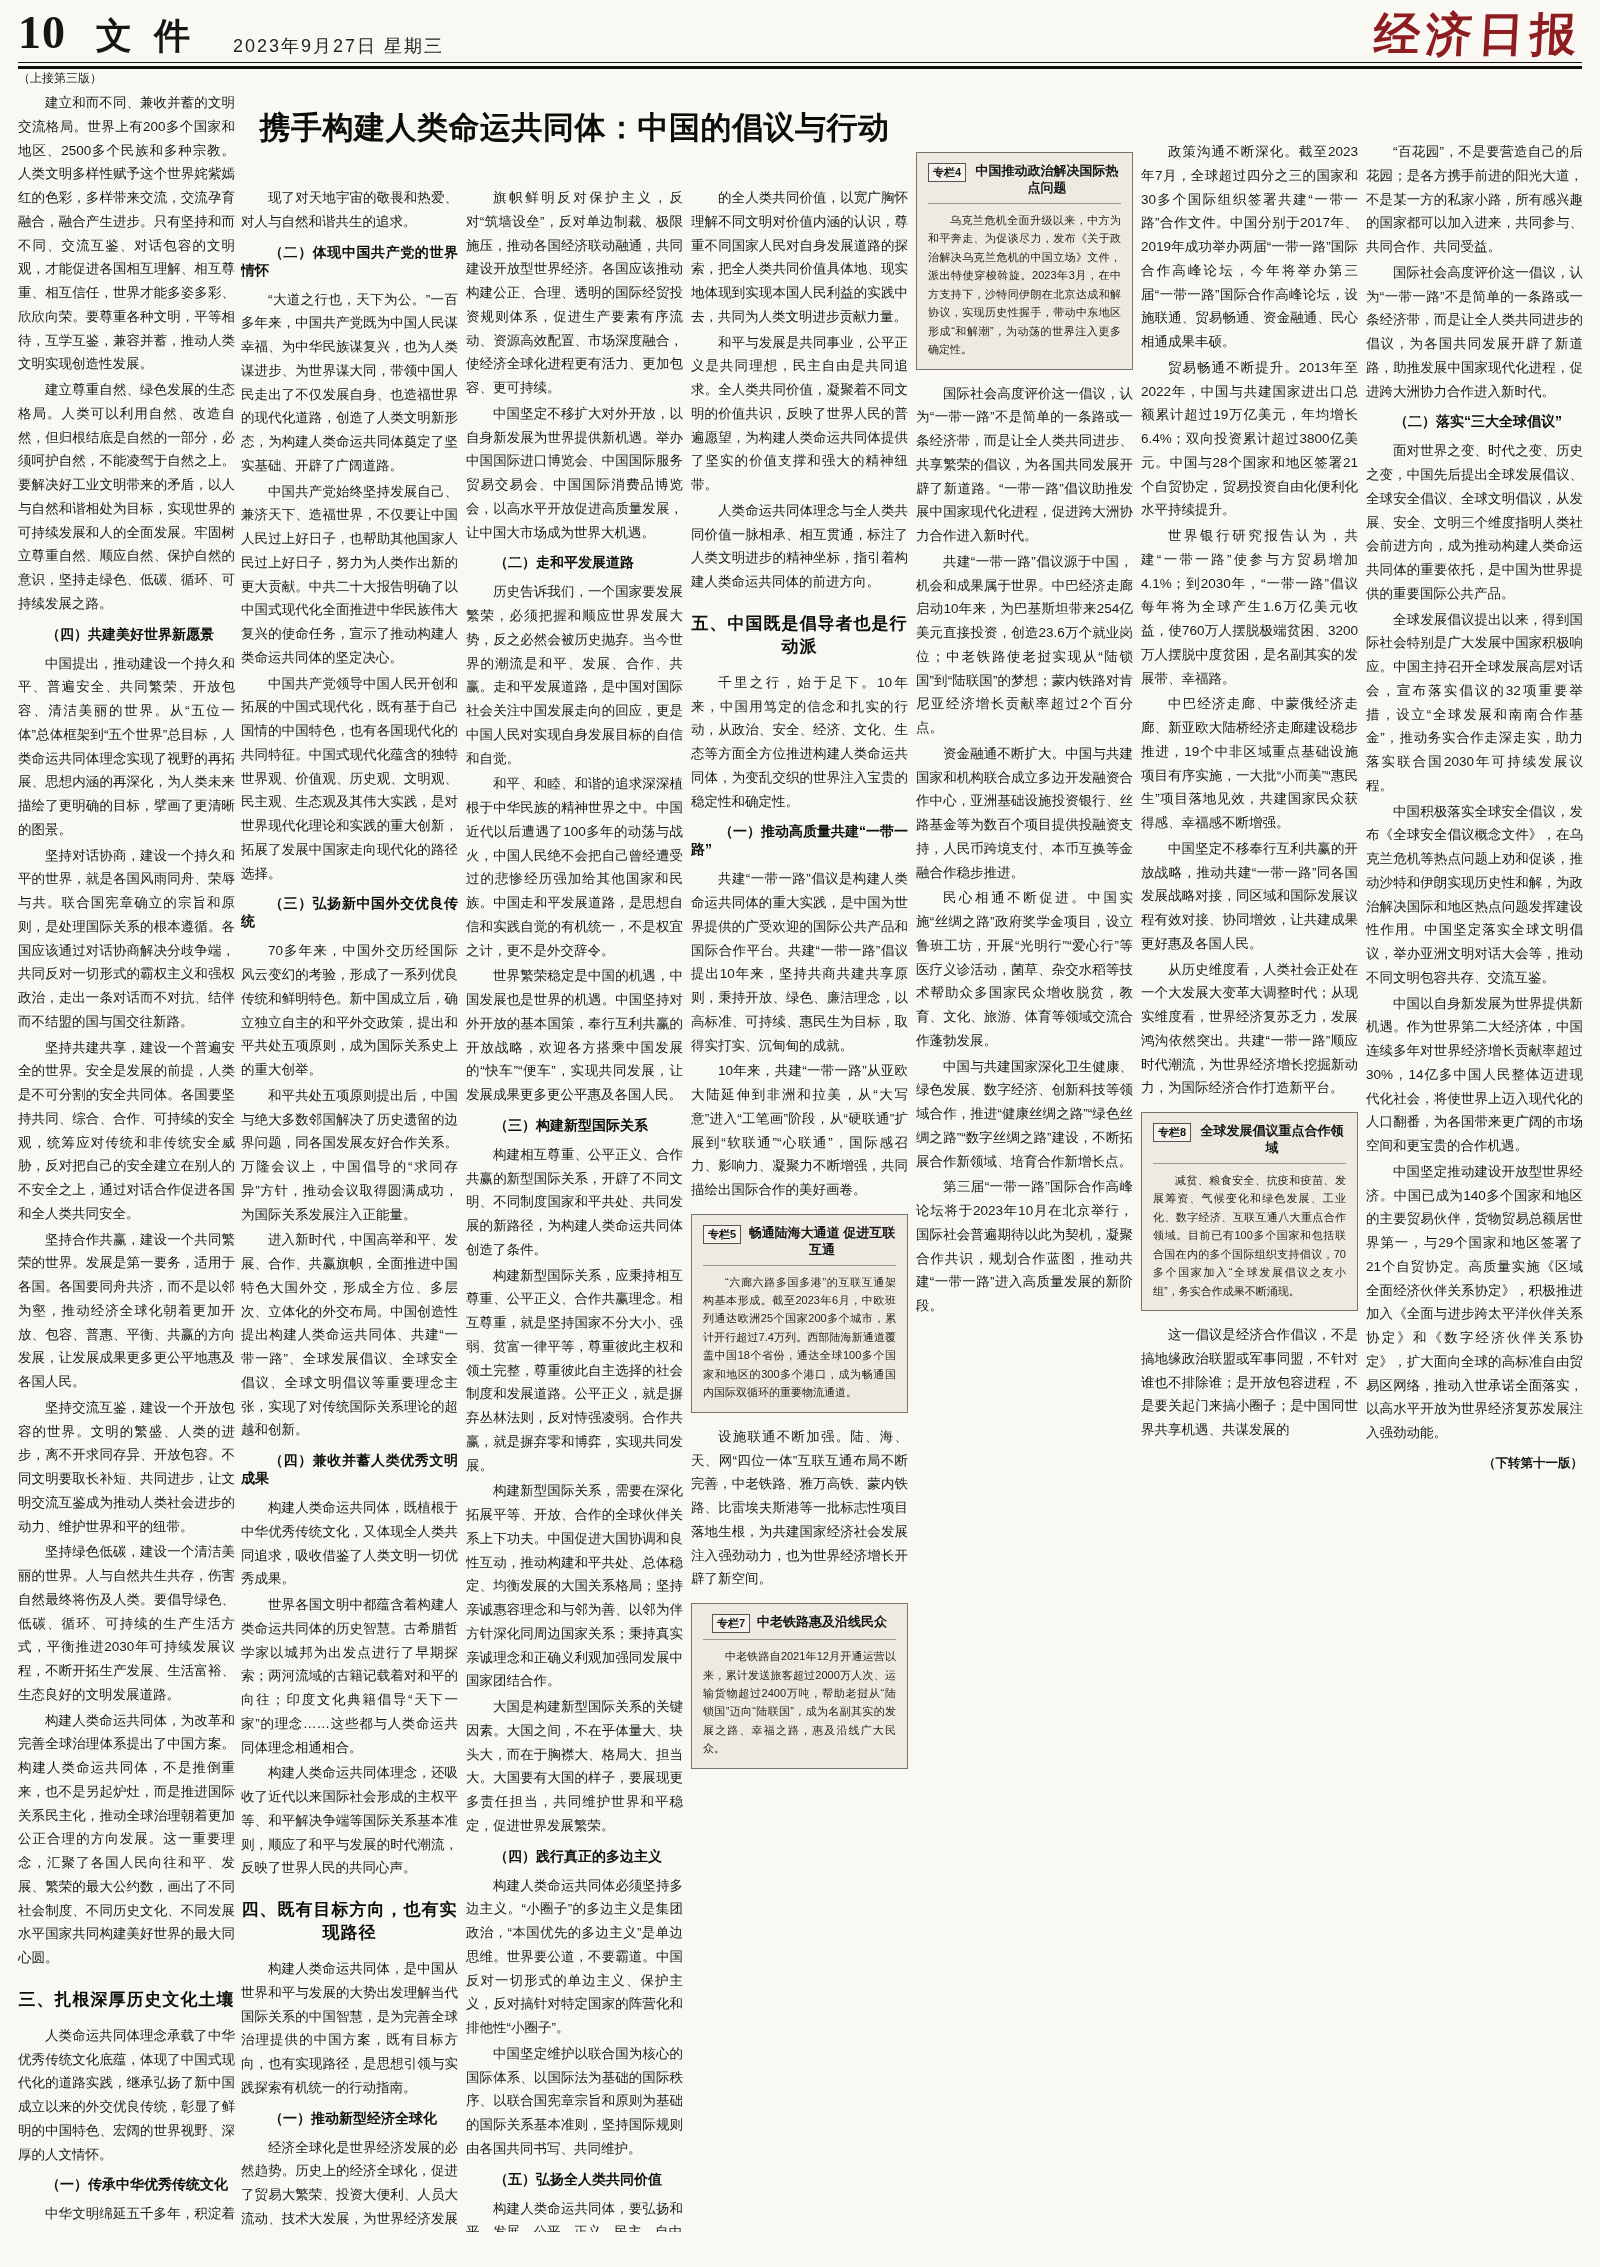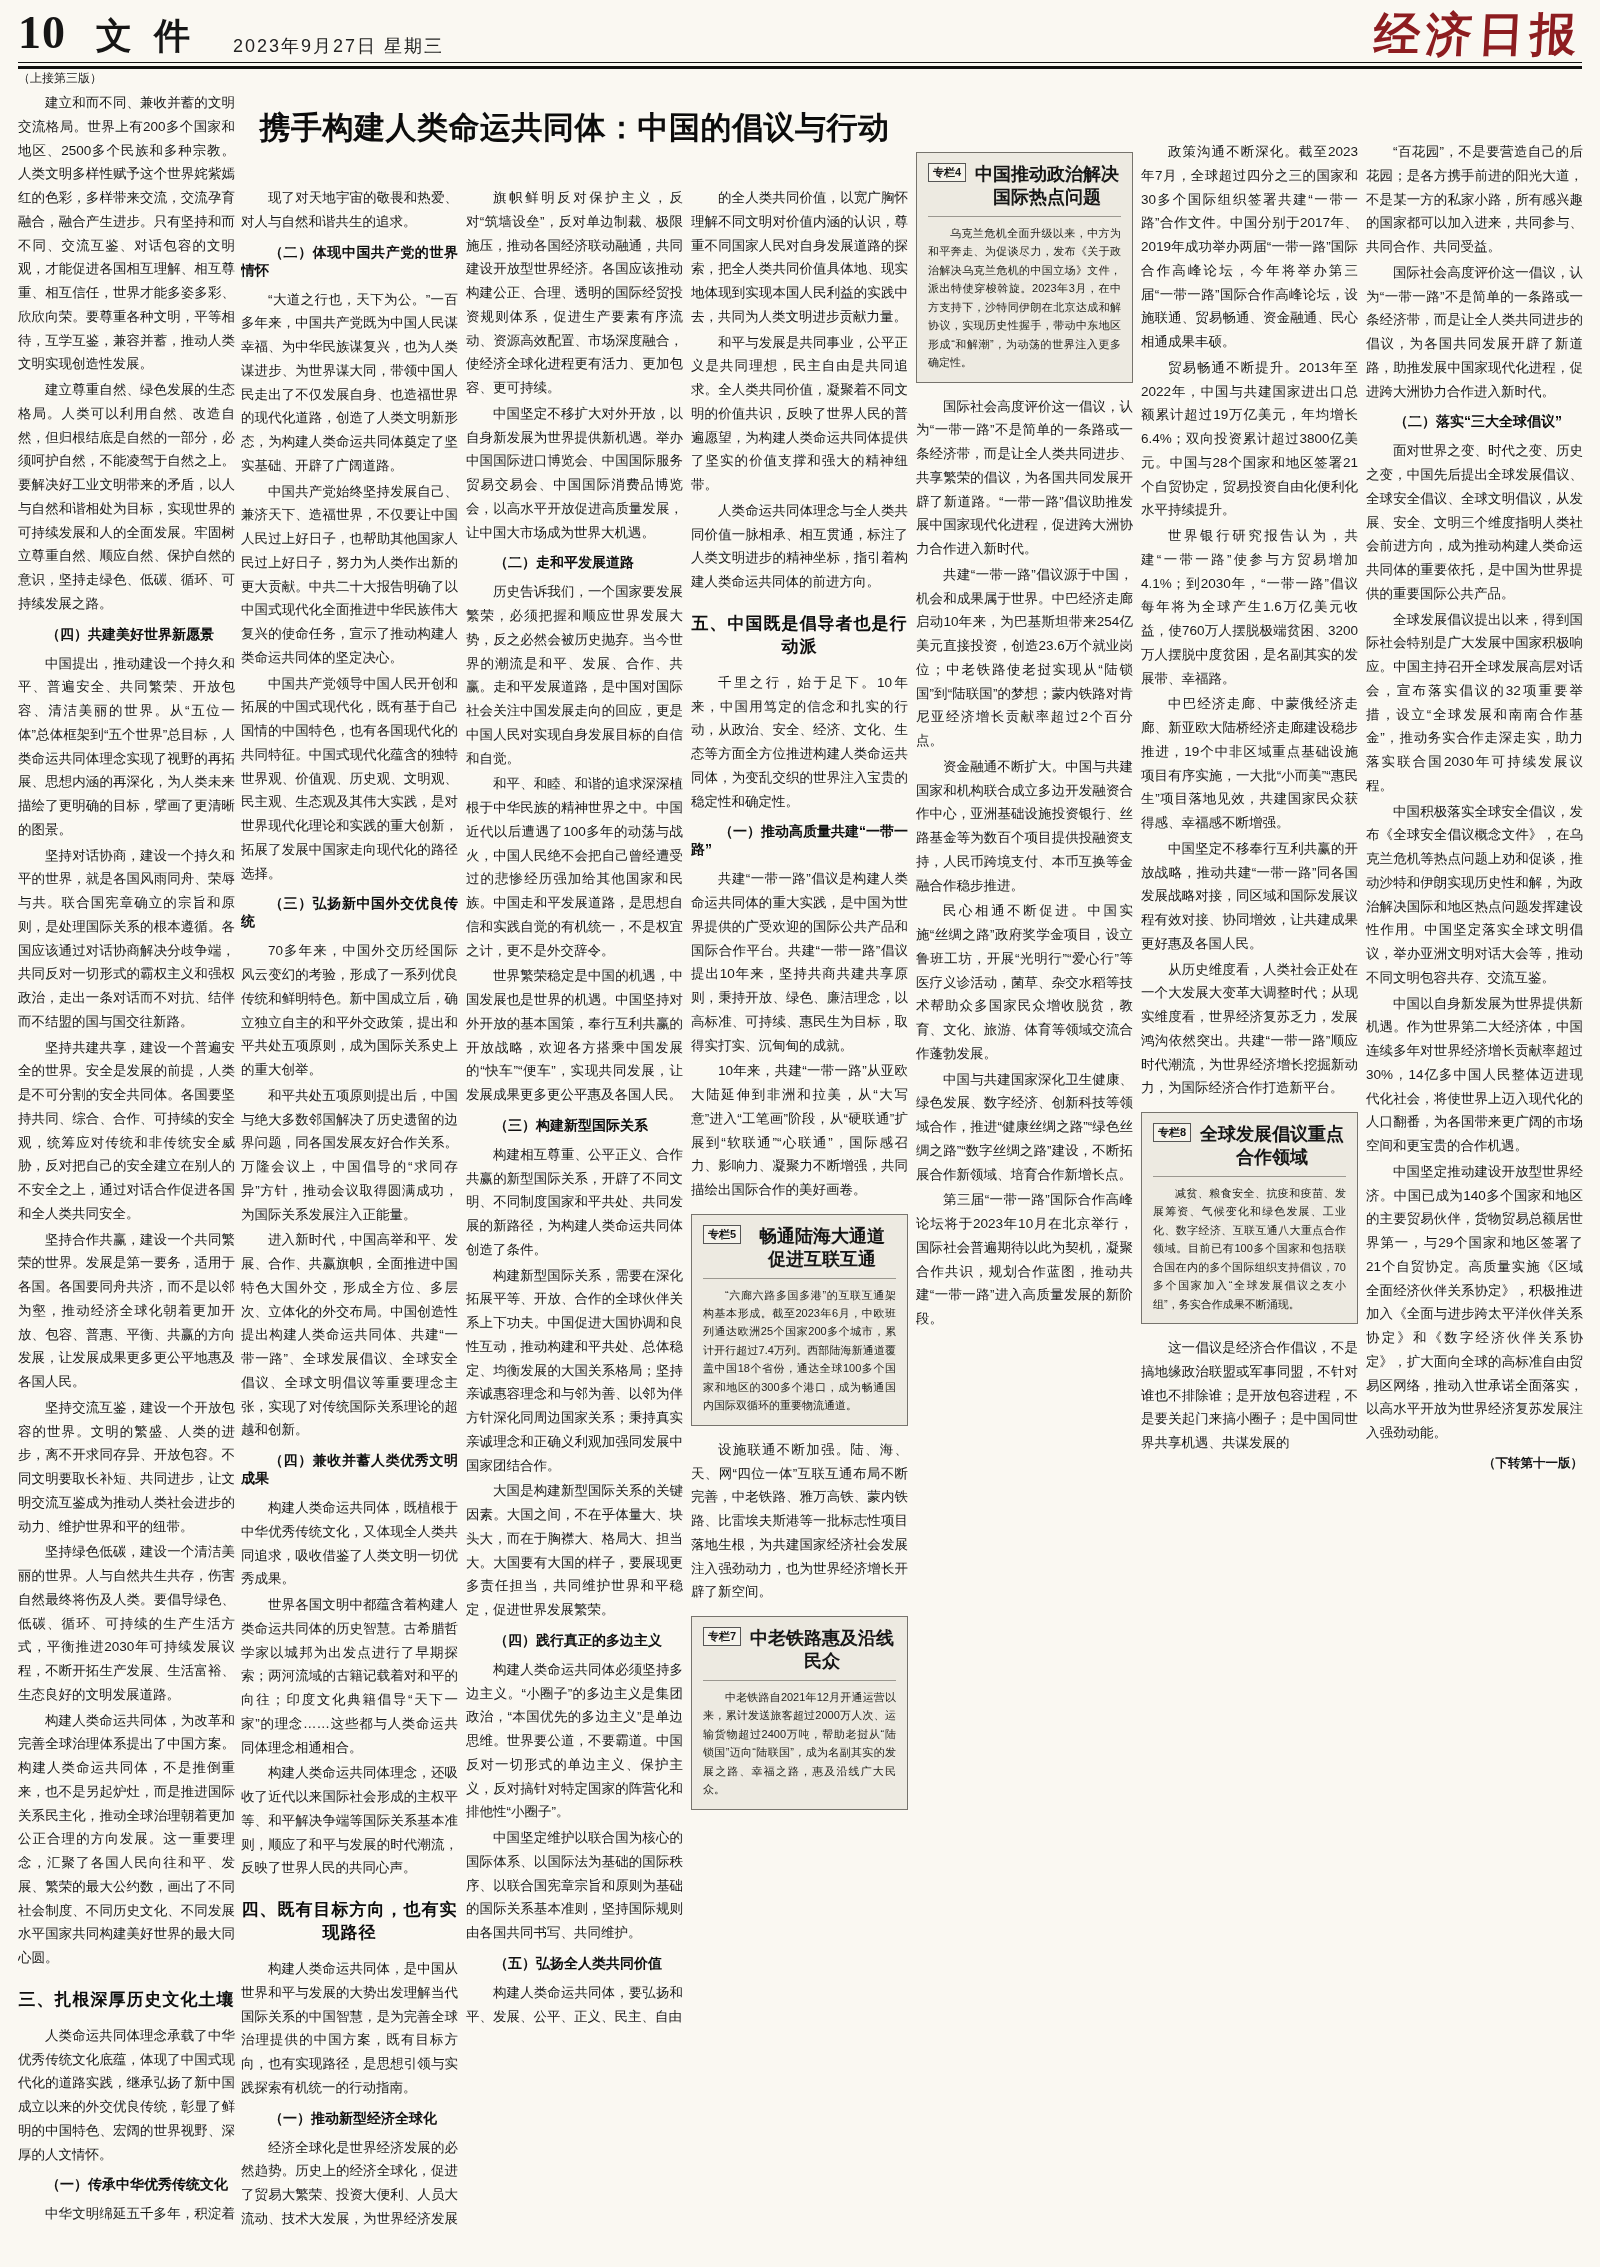--- a/index.html
+++ b/index.html
@@ -70,21 +70,21 @@
     padding:10px 11px; margin:12px 0;
   }
   .box-head {
     display:flex; align-items:flex-start; justify-content:center; gap:7px;
     border-bottom:1px solid #9a978f; padding-bottom:6px; margin-bottom:7px;
   }
   .box-label {
     font-size:11px; font-weight:700; border:1px solid #555;
     padding:1px 4px; white-space:nowrap; background:#f6f4ec;
   }
-  .box-title { font-size:18px; font-weight:800; text-align:center; line-height:1.3; }
+  .box-title { font-size:13px; font-weight:800; text-align:center; line-height:1.3; }
   .box p.box-text {
     font-size:11px; line-height:1.68; text-indent:2em; color:#24241f;
   }
 
   
   #c0 { left:18px;   top:70px;  height:2160px; }
   #c1 { left:241px;  top:186px; height:2046px; }
   #c2 { left:466px;  top:186px; height:2046px; }
   #c3 { left:691px;  top:186px; height:2046px; }
   #c4 { left:916px;  top:140px; height:2092px; }
@@ -145,20 +145,21 @@
     </div>
   <div class="col" id="c2">
       <p class="body">旗帜鲜明反对保护主义，反对“筑墙设垒”，反对单边制裁、极限施压，推动各国经济联动融通，共同建设开放型世界经济。各国应该推动构建公正、合理、透明的国际经贸投资规则体系，促进生产要素有序流动、资源高效配置、市场深度融合，使经济全球化进程更有活力、更加包容、更可持续。</p>
       <p class="body">中国坚定不移扩大对外开放，以自身新发展为世界提供新机遇。举办中国国际进口博览会、中国国际服务贸易交易会、中国国际消费品博览会，以高水平开放促进高质量发展，让中国大市场成为世界大机遇。</p>
       <h3 class="sub">（二）走和平发展道路</h3>
       <p class="body">历史告诉我们，一个国家要发展繁荣，必须把握和顺应世界发展大势，反之必然会被历史抛弃。当今世界的潮流是和平、发展、合作、共赢。走和平发展道路，是中国对国际社会关注中国发展走向的回应，更是中国人民对实现自身发展目标的自信和自觉。</p>
       <p class="body">和平、和睦、和谐的追求深深植根于中华民族的精神世界之中。中国近代以后遭遇了100多年的动荡与战火，中国人民绝不会把自己曾经遭受过的悲惨经历强加给其他国家和民族。中国走和平发展道路，是思想自信和实践自觉的有机统一，不是权宜之计，更不是外交辞令。</p>
       <p class="body">世界繁荣稳定是中国的机遇，中国发展也是世界的机遇。中国坚持对外开放的基本国策，奉行互利共赢的开放战略，欢迎各方搭乘中国发展的“快车”“便车”，实现共同发展，让发展成果更多更公平惠及各国人民。</p>
       <h3 class="sub">（三）构建新型国际关系</h3>
       <p class="body">构建相互尊重、公平正义、合作共赢的新型国际关系，开辟了不同文明、不同制度国家和平共处、共同发展的新路径，为构建人类命运共同体创造了条件。</p>
+      <p class="body">构建新型国际关系，应秉持相互尊重、公平正义、合作共赢理念。相互尊重，就是坚持国家不分大小、强弱、贫富一律平等，尊重彼此主权和领土完整，尊重彼此自主选择的社会制度和发展道路。公平正义，就是摒弃丛林法则，反对恃强凌弱。合作共赢，就是摒弃零和博弈，实现共同发展。</p>
       <p class="body">构建新型国际关系，需要在深化拓展平等、开放、合作的全球伙伴关系上下功夫。中国促进大国协调和良性互动，推动构建和平共处、总体稳定、均衡发展的大国关系格局；坚持亲诚惠容理念和与邻为善、以邻为伴方针深化同周边国家关系；秉持真实亲诚理念和正确义利观加强同发展中国家团结合作。</p>
       <p class="body">大国是构建新型国际关系的关键因素。大国之间，不在乎体量大、块头大，而在于胸襟大、格局大、担当大。大国要有大国的样子，要展现更多责任担当，共同维护世界和平稳定，促进世界发展繁荣。</p>
       <h3 class="sub">（四）践行真正的多边主义</h3>
       <p class="body">构建人类命运共同体必须坚持多边主义。“小圈子”的多边主义是集团政治，“本国优先的多边主义”是单边思维。世界要公道，不要霸道。中国反对一切形式的单边主义、保护主义，反对搞针对特定国家的阵营化和排他性“小圈子”。</p>
       <p class="body">中国坚定维护以联合国为核心的国际体系、以国际法为基础的国际秩序、以联合国宪章宗旨和原则为基础的国际关系基本准则，坚持国际规则由各国共同书写、共同维护。</p>
       <h3 class="sub">（五）弘扬全人类共同价值</h3>
       <p class="body">构建人类命运共同体，要弘扬和平、发展、公平、正义、民主、自由</p>
     </div>
   <div class="col" id="c3">
       <p class="body">的全人类共同价值，以宽广胸怀理解不同文明对价值内涵的认识，尊重不同国家人民对自身发展道路的探索，把全人类共同价值具体地、现实地体现到实现本国人民利益的实践中去，共同为人类文明进步贡献力量。</p>

